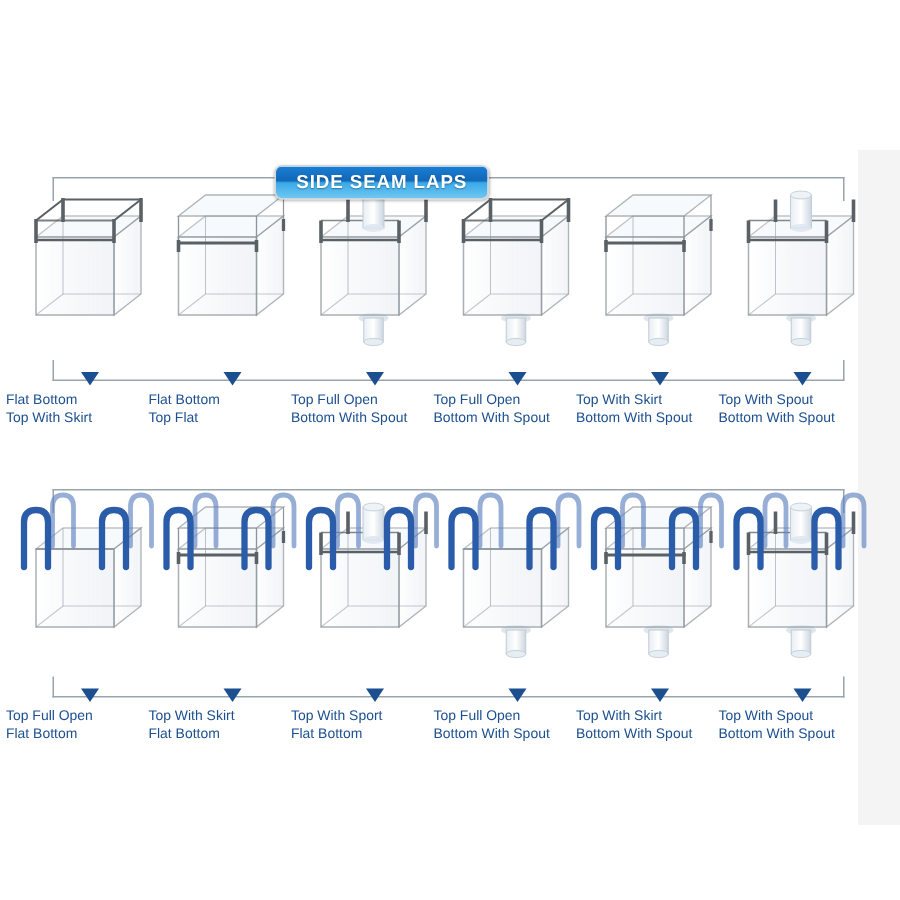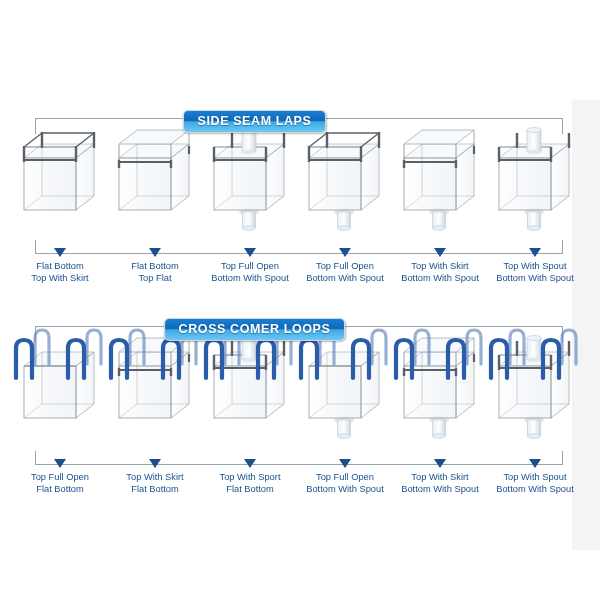--- a/index.html
+++ b/index.html
@@ -50,21 +50,21 @@
     border-right:1.4px solid #9aa4ad;
     box-sizing:border-box;
   }
   #rail-1{top:140px;} #rail-2{top:143px;}
   .arrow{
     position:absolute;width:0;height:0;
     border-left:6px solid transparent;border-right:6px solid transparent;
     border-top:9px solid #1b4f8f;
   }
   .lbl{
-    position:absolute;width:112px;text-align:center;
+    position:absolute;width:112px;text-align:left;
     color:#1b4f8f;font-size:9.3px;line-height:12px;white-space:nowrap;
   }
   #section-sideseam .lbl{top:160px;}
   #section-crossloops .lbl{top:163px;}
   .lbl span{display:block;}
   svg{display:block;overflow:visible;}
 </style>
 </head>
 <body>
 
@@ -295,21 +295,20 @@
       </div>
       <div class="arrow" style="left: 529px; top: 148px;"></div>
       <div class="lbl" style="left: 479px;">
         <span>Top With Spout</span>
         <span>Bottom With Spout</span>
       </div>
     </div>
 
   <div class="section" id="section-crossloops">
     <div class="bracket"></div>
-    <div class="banner">CROSS COMER LOOPS</div>
     <div class="bagrow" id="bagrow-2">
         <div class="bagcell" style="left: 10px;">
           <svg width="100" height="112" viewBox="0 0 100 112">
             <defs>
     <linearGradient id="g1" x1="0" y1="0" x2="1" y2="0">
       <stop offset="0" stop-color="#ffffff" stop-opacity=".85"></stop>
       <stop offset="1" stop-color="#dfe6ec" stop-opacity=".55"></stop>
     </linearGradient>
     <linearGradient id="sp" x1="0" y1="0" x2="1" y2="0">
       <stop offset="0" stop-color="#e8eef4"></stop>

